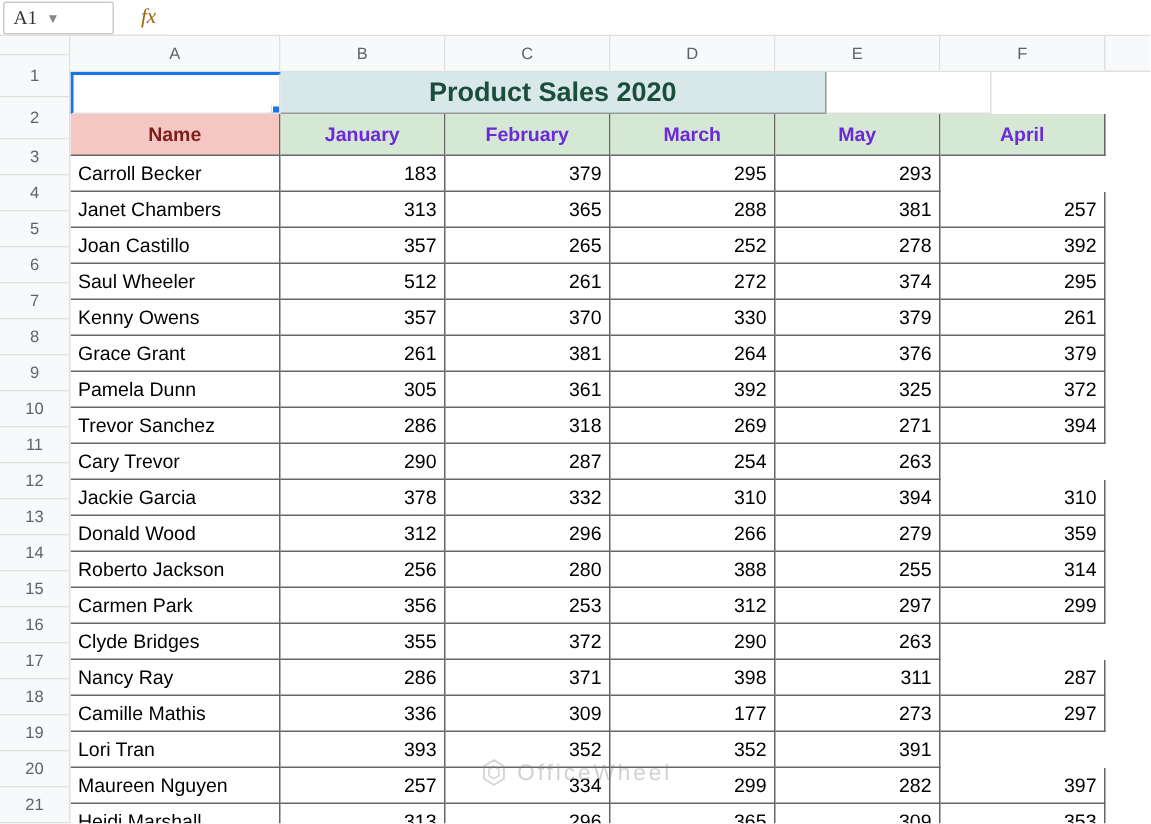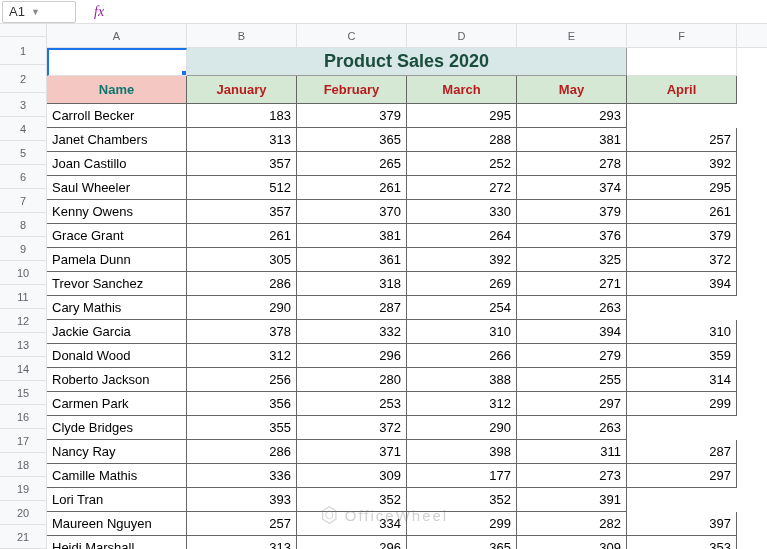--- a/index.html
+++ b/index.html
@@ -24,29 +24,30 @@
       height: 22px;
       border: 1px solid #ccc;
       border-radius: 2px;
       margin-left: 2px;
       display: flex;
       align-items: center;
       padding: 0 6px;
       font-size: 13px;
       color: #333;
       background: #fff;
+      font-family: Liberation Serif, serif;
     }
     .name-box-dropdown {
       margin-left: 6px;
       color: #888;
       font-size: 9px;
     }
     .fx-label {
       margin-left: 18px;
-      color: #a21caf;
+      color: #a16207;
       font-style: italic;
       font-family: serif;
       font-size: 14px;
     }
     .fx-input {
       flex: 1;
       height: 22px;
       border: none;
       margin-left: 8px;
       font-size: 13px;
@@ -127,40 +128,40 @@
       position: absolute;
       right: -3px;
       bottom: -3px;
       width: 6px;
       height: 6px;
       background: #1a73e8;
       border: 1px solid #fff;
     }
     .title-row .cell.col-A { border-right: 1px solid #e0e0e0; border-bottom: 1px solid #e0e0e0; }
     .title-merged {
-      width: 440px;
+      width: 364px;
       background: #d8e7e8;
       justify-content: center;
       font-weight: bold;
       font-size: 18px;
       color: #1a4d3a;
       border-right: 1px solid #999;
       border-bottom: 1px solid #999;
     }
     .title-row .cell.col-F { border-right: 1px solid #e0e0e0; border-bottom: 1px solid #e0e0e0; }
     .header-row .cell {
       justify-content: center;
       font-weight: bold;
-      color: #b91c1c;
+      color: #6d28d9;
       border-bottom: 1px solid #666;
       border-right: 1px solid #666;
     }
     .header-row .cell.col-A {
       background: #f4c7c3;
-      color: #0f766e;
+      color: #7f1d1d;
     }
     .header-row .cell.col-B,
     .header-row .cell.col-C,
     .header-row .cell.col-D,
     .header-row .cell.col-E,
     .header-row .cell.col-F {
       background: #d4e8d4;
     }
     .body-row .cell {
       border-right: 1px solid #666;
@@ -300,21 +301,21 @@
         </div>
         <div class="data-row body-row">
           <div class="cell col-A">Trevor Sanchez</div>
           <div class="cell num col-B">286</div>
           <div class="cell num col-C">318</div>
           <div class="cell num col-D">269</div>
           <div class="cell num col-E">271</div>
           <div class="cell num col-F">394</div>
         </div>
         <div class="data-row body-row">
-          <div class="cell col-A">Cary Mathis</div>
+          <div class="cell col-A">Cary Trevor</div>
           <div class="cell num col-B">290</div>
           <div class="cell num col-C">287</div>
           <div class="cell num col-D">254</div>
           <div class="cell num col-F">263</div>
         </div>
         <div class="data-row body-row">
           <div class="cell col-A">Jackie Garcia</div>
           <div class="cell num col-B">378</div>
           <div class="cell num col-C">332</div>
           <div class="cell num col-D">310</div>

